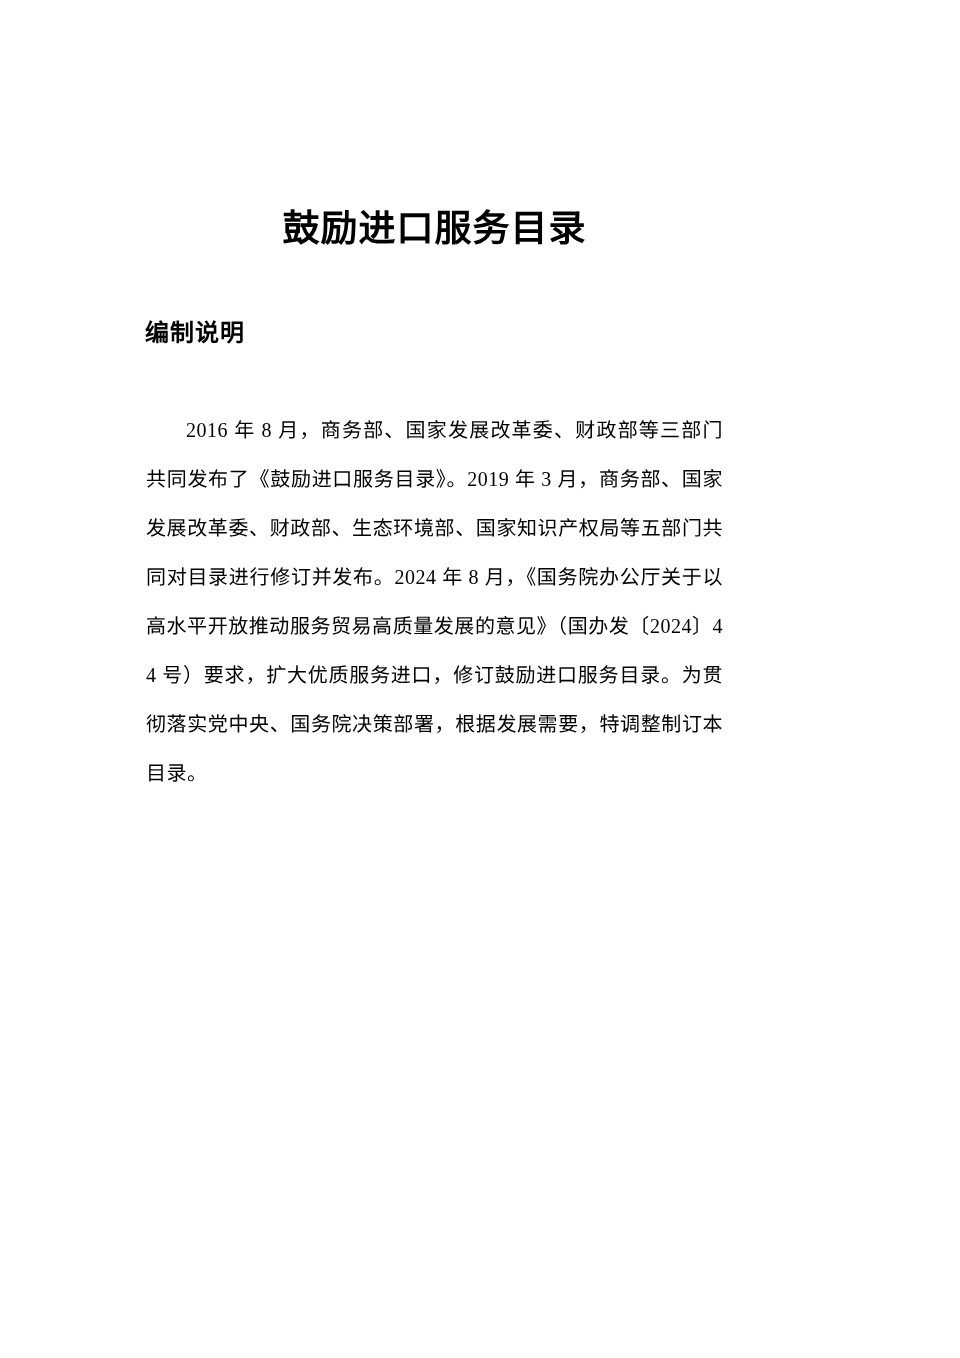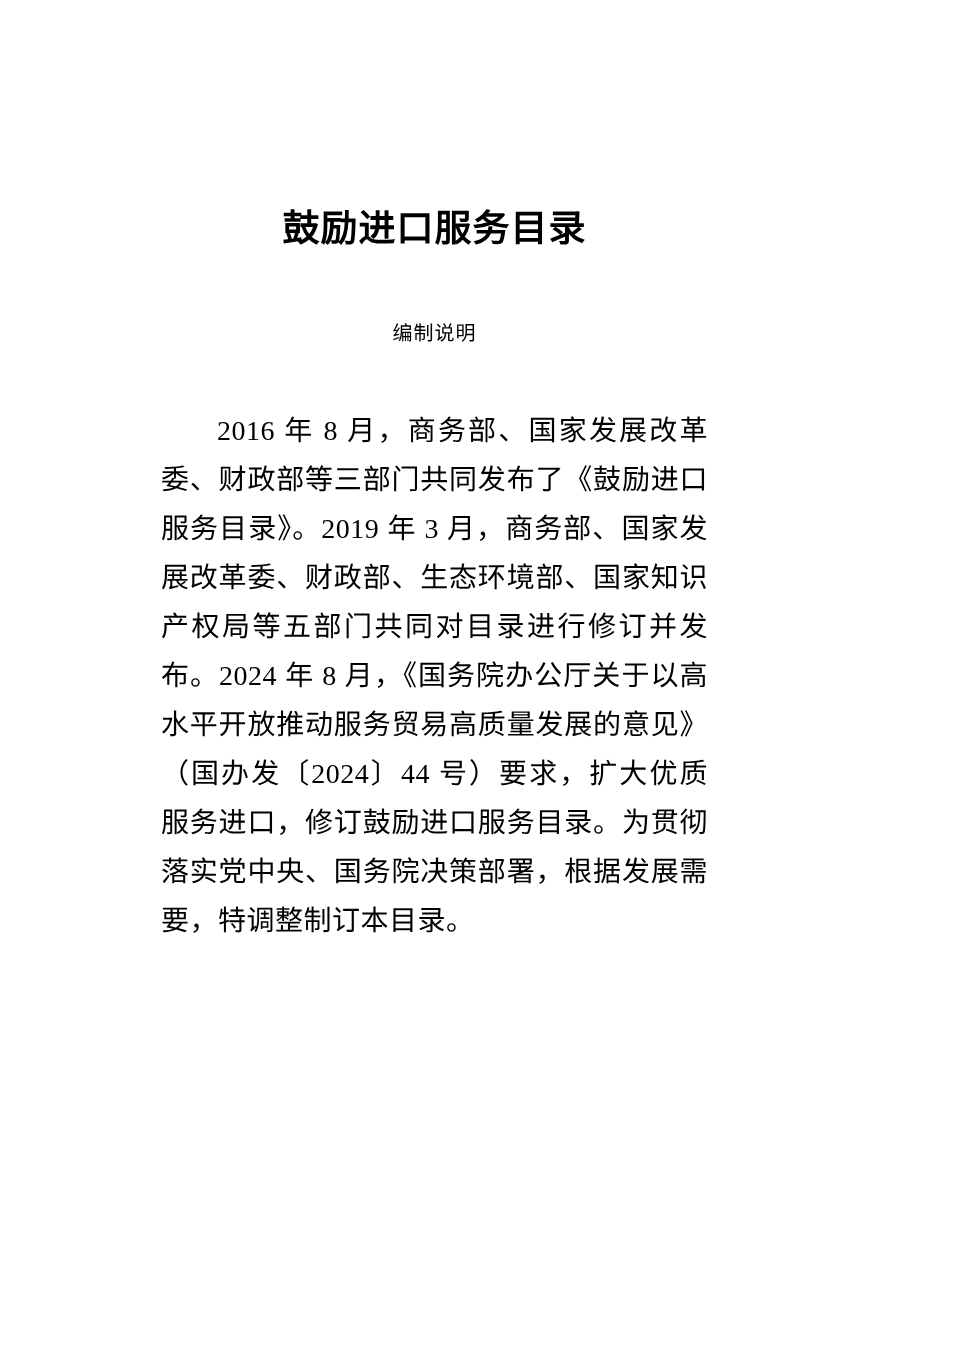--- a/index.html
+++ b/index.html
@@ -26,33 +26,32 @@
     margin: 0;
     text-align: center;
     font-size: 37px;
     line-height: 48px;
     font-weight: bold;
     font-family: "Liberation Serif", "DejaVu Serif", serif;
     letter-spacing: 1px;
   }
   .doc-subtitle {
     margin: 62px 0 0 0;
-    text-align: center;
-    font-size: 20px;
+    font-size: 24px;
     line-height: 36px;
-    font-weight: normal;
+    font-weight: bold;
     font-family: "Liberation Sans", "DejaVu Sans", sans-serif;
     letter-spacing: 1px;
   }
   .doc-body {
     margin-top: 55px;
   }
   .doc-body p {
-    margin: 16px;
-    font-size: 28px;
+    margin: 1px;
+    font-size: 20px;
     line-height: 49px;
     text-align: justify;
     text-justify: inter-character;
     text-indent: 2em;
     letter-spacing: 0.5px;
     word-break: break-all;
   }
 </style>
 </head>
 <body>

